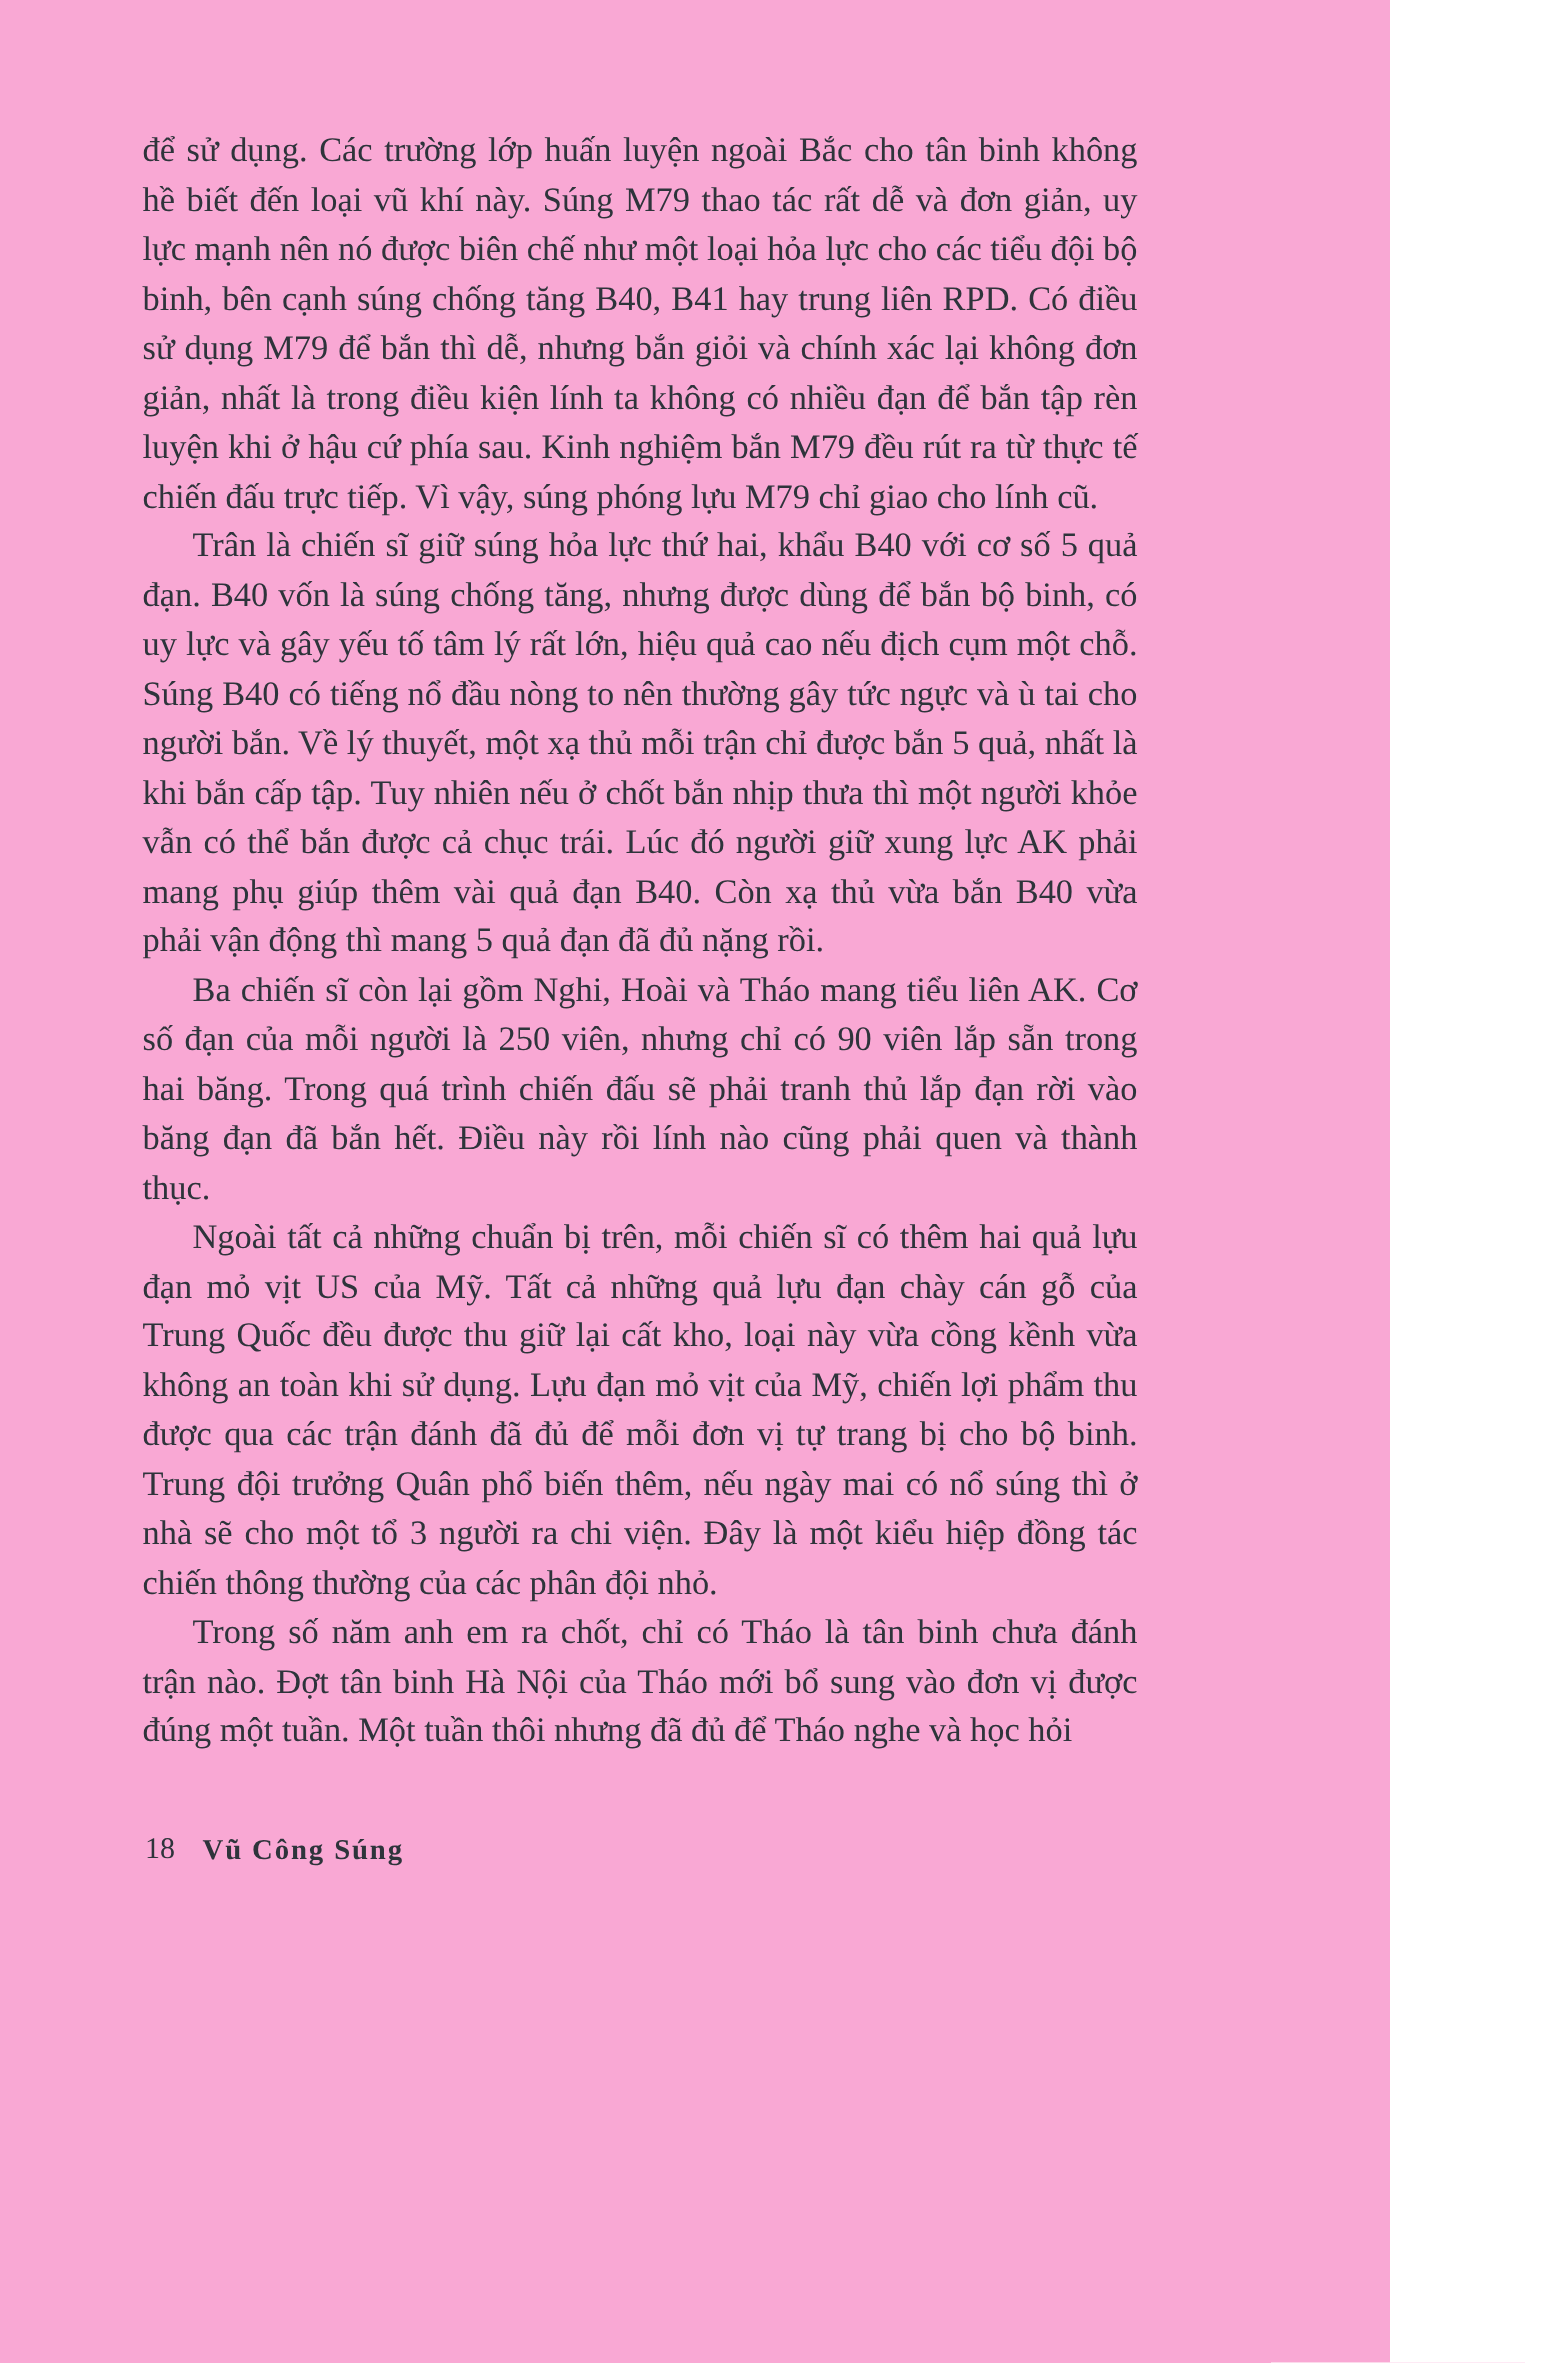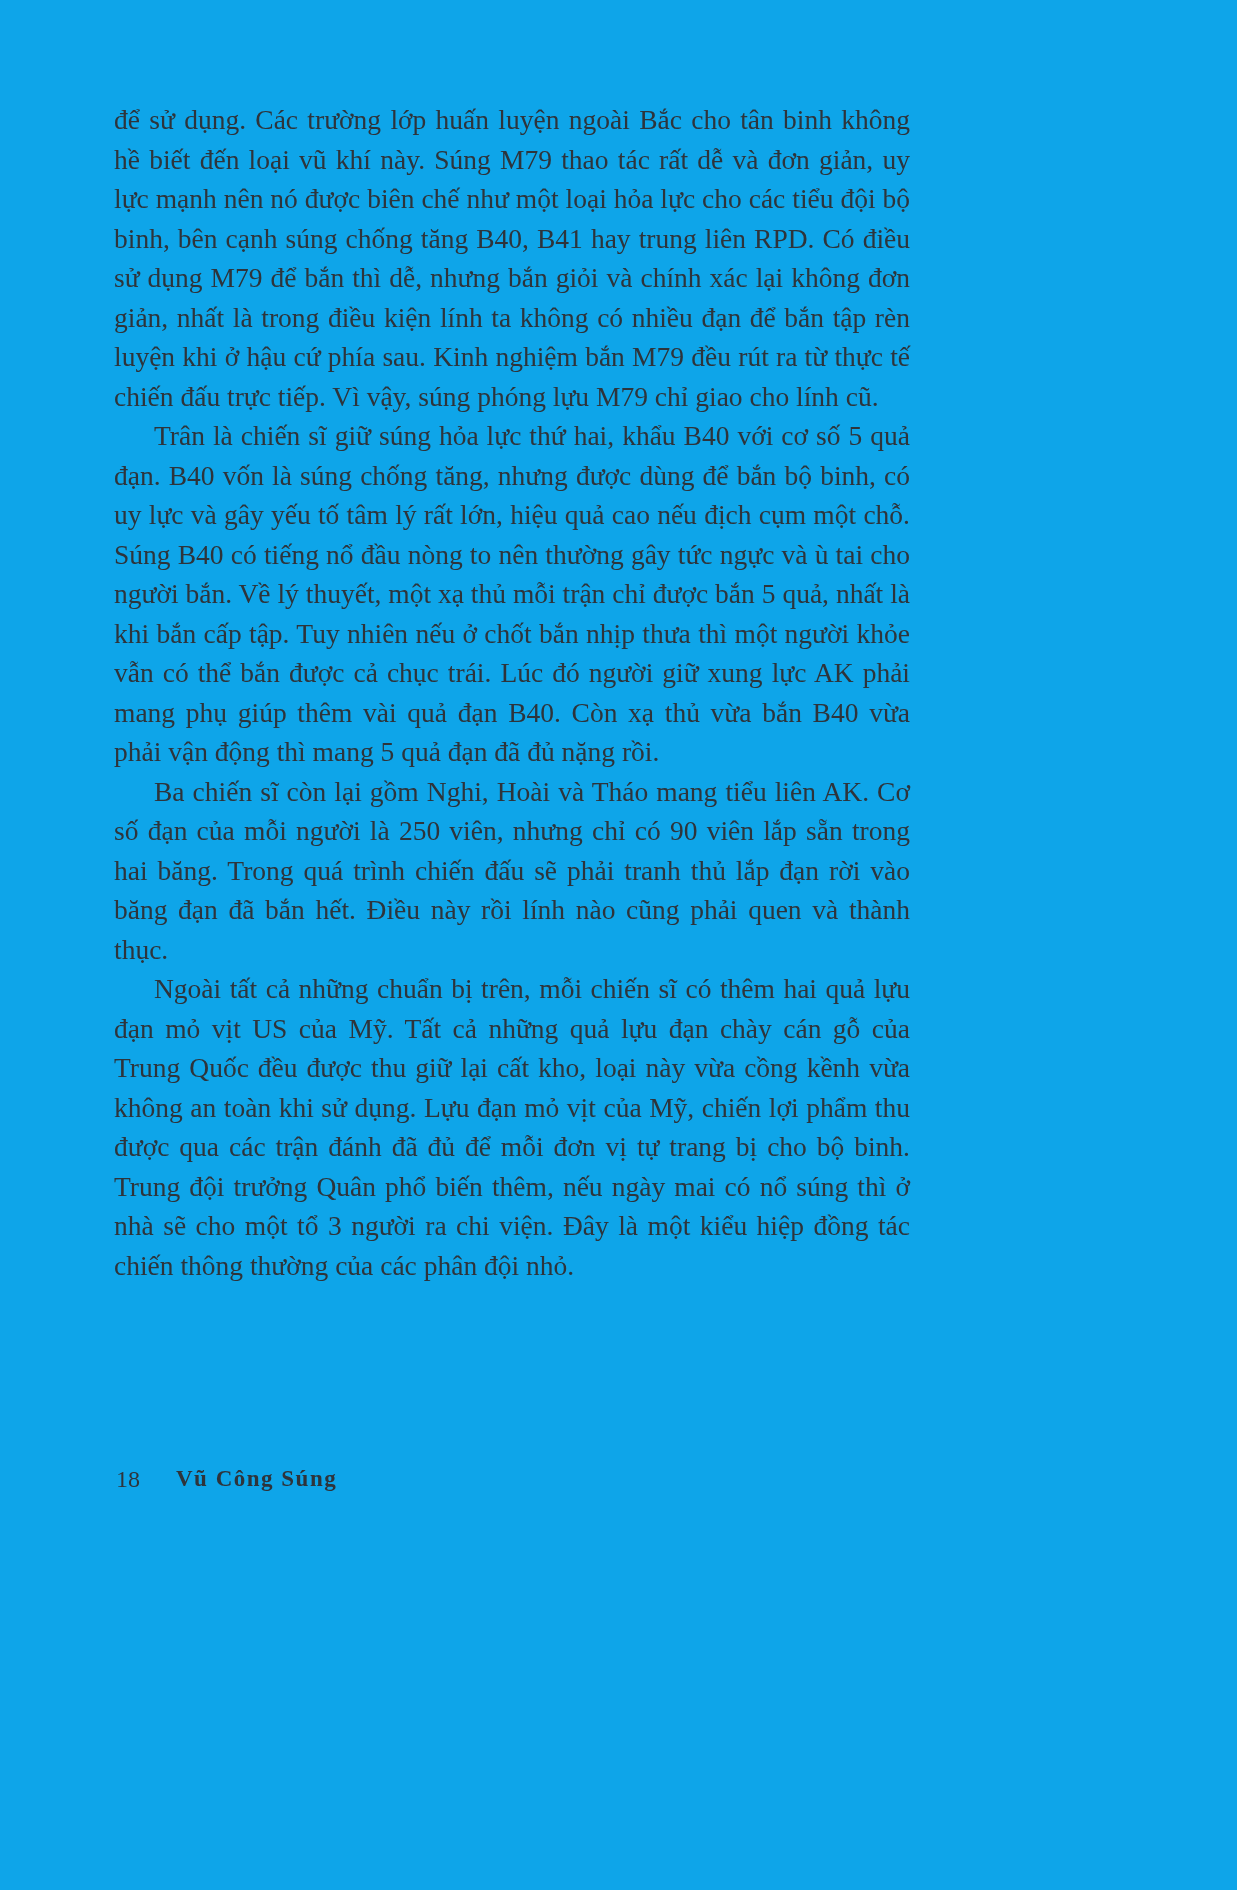--- a/index.html
+++ b/index.html
@@ -2,23 +2,23 @@
 <html lang="vi"><head>
 <meta charset="utf-8">
 <style>
   html, body {
     margin: 0;
     padding: 0;
     background: #ffffff;
   }
   .page {
     position: relative;
-    width: 1237px;
+    width: 1112px;
     height: 1890px;
-    background: #0ea5e9;
+    background: #f9a8d4;
     font-family: "Liberation Serif", "DejaVu Serif", serif;
     color: #2e343b;
     overflow: hidden;
   }
   .text-block {
     position: absolute;
     left: 114px;
     top: 100px;
     width: 796px;
   }
@@ -30,22 +30,22 @@
     color: #2e343b;
   }
   .para.indent {
     text-indent: 40px;
   }
   .footer {
     position: absolute;
     left: 116px;
     top: 1466px;
     display: flex;
-    align-items: flex-start;
-    gap: 36px;
+    align-items: center;
+    gap: 22px;
   }
   .page-number {
     font-size: 24px;
     color: #2e343b;
   }
   .author {
     font-size: 23px;
     font-weight: bold;
     letter-spacing: 1.5px;
     color: #2e343b;
@@ -54,20 +54,21 @@
 </head>
 <body>
 
 <div class="page">
 
   <div class="text-block">
     <p class="para no-indent">để sử dụng. Các trường lớp huấn luyện ngoài Bắc cho tân binh không hề biết đến loại vũ khí này. Súng M79 thao tác rất dễ và đơn giản, uy lực mạnh nên nó được biên chế như một loại hỏa lực cho các tiểu đội bộ binh, bên cạnh súng chống tăng B40, B41 hay trung liên RPD. Có điều sử dụng M79 để bắn thì dễ, nhưng bắn giỏi và chính xác lại không đơn giản, nhất là trong điều kiện lính ta không có nhiều đạn để bắn tập rèn luyện khi ở hậu cứ phía sau. Kinh nghiệm bắn M79 đều rút ra từ thực tế chiến đấu trực tiếp. Vì vậy, súng phóng lựu M79 chỉ giao cho lính cũ.</p>
     <p class="para indent">Trân là chiến sĩ giữ súng hỏa lực thứ hai, khẩu B40 với cơ số 5 quả đạn. B40 vốn là súng chống tăng, nhưng được dùng để bắn bộ binh, có uy lực và gây yếu tố tâm lý rất lớn, hiệu quả cao nếu địch cụm một chỗ. Súng B40 có tiếng nổ đầu nòng to nên thường gây tức ngực và ù tai cho người bắn. Về lý thuyết, một xạ thủ mỗi trận chỉ được bắn 5 quả, nhất là khi bắn cấp tập. Tuy nhiên nếu ở chốt bắn nhịp thưa thì một người khỏe vẫn có thể bắn được cả chục trái. Lúc đó người giữ xung lực AK phải mang phụ giúp thêm vài quả đạn B40. Còn xạ thủ vừa bắn B40 vừa phải vận động thì mang 5 quả đạn đã đủ nặng rồi.</p>
     <p class="para indent">Ba chiến sĩ còn lại gồm Nghi, Hoài và Tháo mang tiểu liên AK. Cơ số đạn của mỗi người là 250 viên, nhưng chỉ có 90 viên lắp sẵn trong hai băng. Trong quá trình chiến đấu sẽ phải tranh thủ lắp đạn rời vào băng đạn đã bắn hết. Điều này rồi lính nào cũng phải quen và thành thục.</p>
     <p class="para indent">Ngoài tất cả những chuẩn bị trên, mỗi chiến sĩ có thêm hai quả lựu đạn mỏ vịt US của Mỹ. Tất cả những quả lựu đạn chày cán gỗ của Trung Quốc đều được thu giữ lại cất kho, loại này vừa cồng kềnh vừa không an toàn khi sử dụng. Lựu đạn mỏ vịt của Mỹ, chiến lợi phẩm thu được qua các trận đánh đã đủ để mỗi đơn vị tự trang bị cho bộ binh. Trung đội trưởng Quân phổ biến thêm, nếu ngày mai có nổ súng thì ở nhà sẽ cho một tổ 3 người ra chi viện. Đây là một kiểu hiệp đồng tác chiến thông thường của các phân đội nhỏ.</p>
+    <p class="para indent">Trong số năm anh em ra chốt, chỉ có Tháo là tân binh chưa đánh trận nào. Đợt tân binh Hà Nội của Tháo mới bổ sung vào đơn vị được đúng một tuần. Một tuần thôi nhưng đã đủ để Tháo nghe và học hỏi</p>
   </div>
 
   <div class="footer">
     <span class="page-number">18</span>
     <span class="author">Vũ Công Súng</span>
   </div>
 
 </div>
 
 </body></html>

